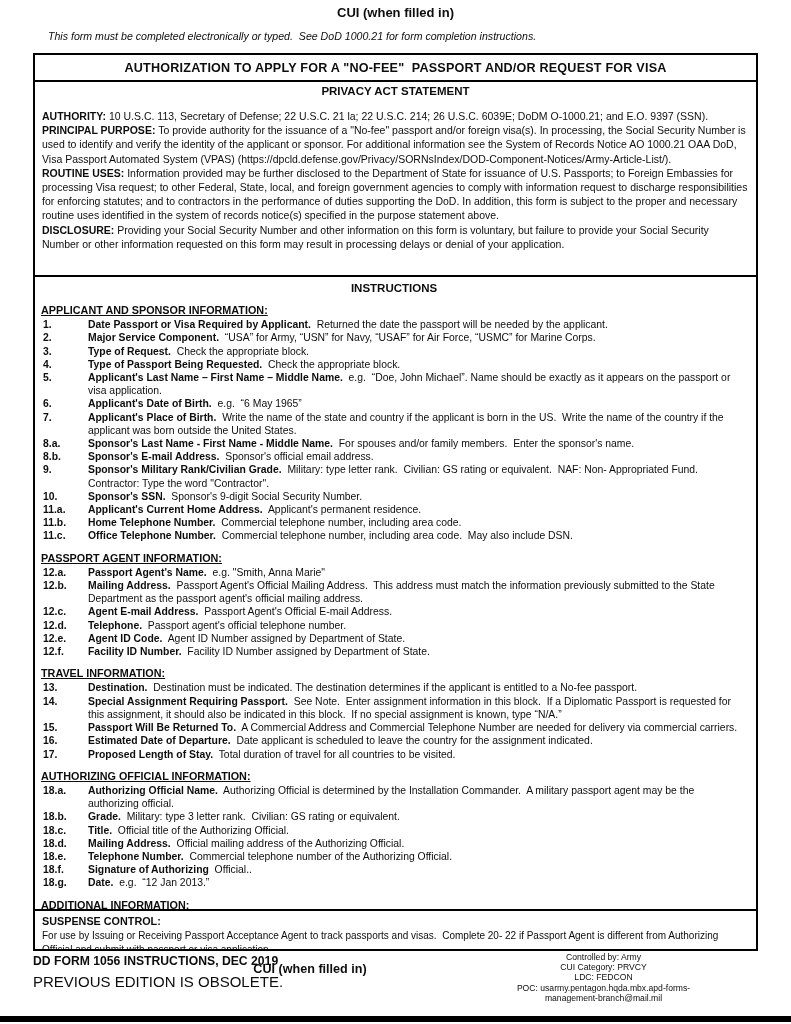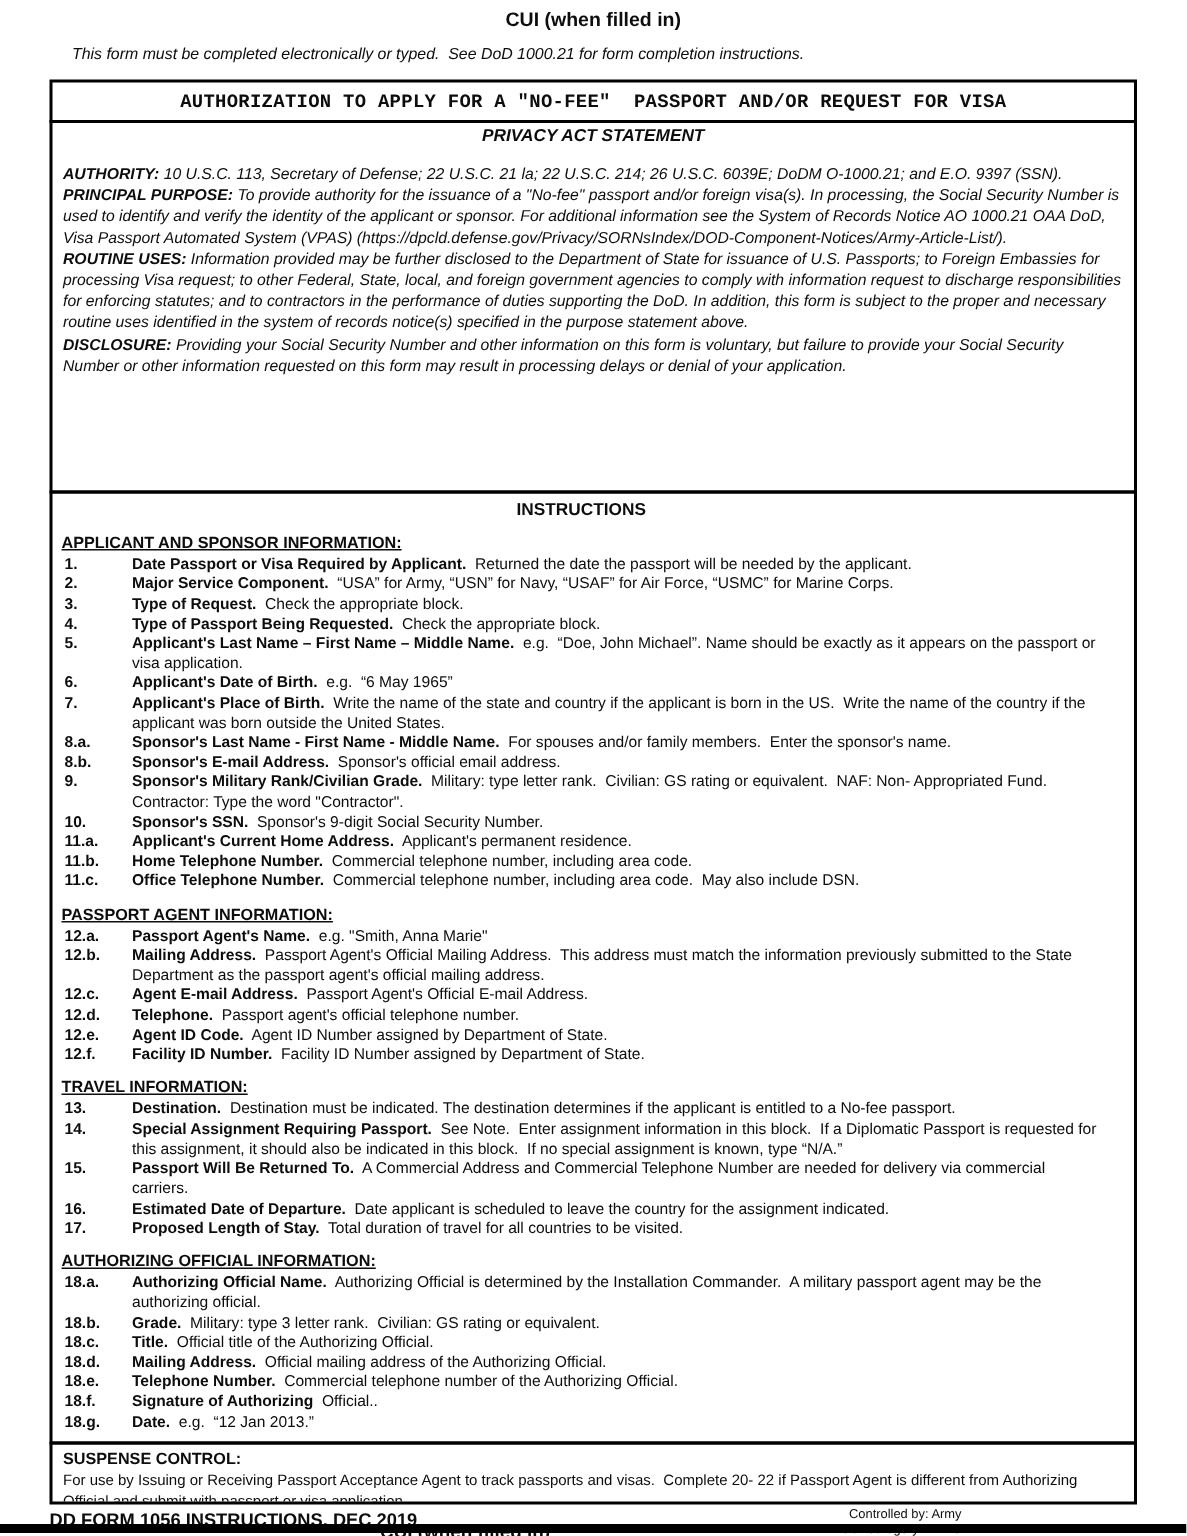--- a/index.html
+++ b/index.html
@@ -13,25 +13,25 @@
   .cui-top {
     text-align: center; font-weight: bold; font-size: 13px; margin-top: 5px;
   }
   .note {
     font-style: italic; font-size: 10.6px; margin: 10px 0 0 48px; white-space: pre-wrap;
   }
   .box {
     width: 725px; margin-left: 33px; border: 2px solid #000; overflow: hidden;
   }
   .title-box { margin-top: 11px; height: 29px; display: flex; align-items: center; justify-content: center; }
-  .form-title { font-weight: bold; font-size: 12.6px; text-align: center; letter-spacing: 0.2px; white-space: pre-wrap; font-family: Liberation Mono, monospace; }
-  .privacy-box { margin-top: -2px; height: 249px; padding: 3px 7px 0 7px; font-style: italic; }
+  .form-title { font-weight: bold; font-size: 12.6px; text-align: center; letter-spacing: 0.2px; white-space: pre-wrap; }
+  .privacy-box { margin-top: -2px; height: 197px; padding: 3px 7px 0 7px; }
   .pv-title { text-align: center; font-weight: bold; font-size: 11.5px; margin-bottom: 12px; }
   .pv-p { font-size: 10.5px; line-height: 14.2px; white-space: pre-wrap; }
-  .instructions-box { margin-top: -2px; height: 636px; padding: 4px 22px 0 6px; }
+  .instructions-box { margin-top: -2px; height: 636px; padding: 4px 9px 0 6px; }
   .ins-title { text-align: center; font-weight: bold; font-size: 11.5px; line-height: 14px; }
   .section { margin-top: 9px; }
   .sec-title { font-weight: bold; font-size: 10.8px; text-decoration: underline; line-height: 13.2px; margin-bottom: 1px; }
   .item { display: flex; font-size: 10.4px; line-height: 13.2px; }
   .item .num { flex: 0 0 47px; font-weight: bold; padding-left: 2px; }
   .item .content { flex: 1; white-space: pre-wrap; }
   .suspense-box { margin-top: -2px; height: 42px; padding: 3px 7px 0 7px; }
   .sus-title { font-weight: bold; font-size: 10.8px; line-height: 14.5px; }
   .sus-text { font-size: 10px; line-height: 14.5px; white-space: pre-wrap; }
   .footer { position: relative; width: 710px; height: 42px; }

